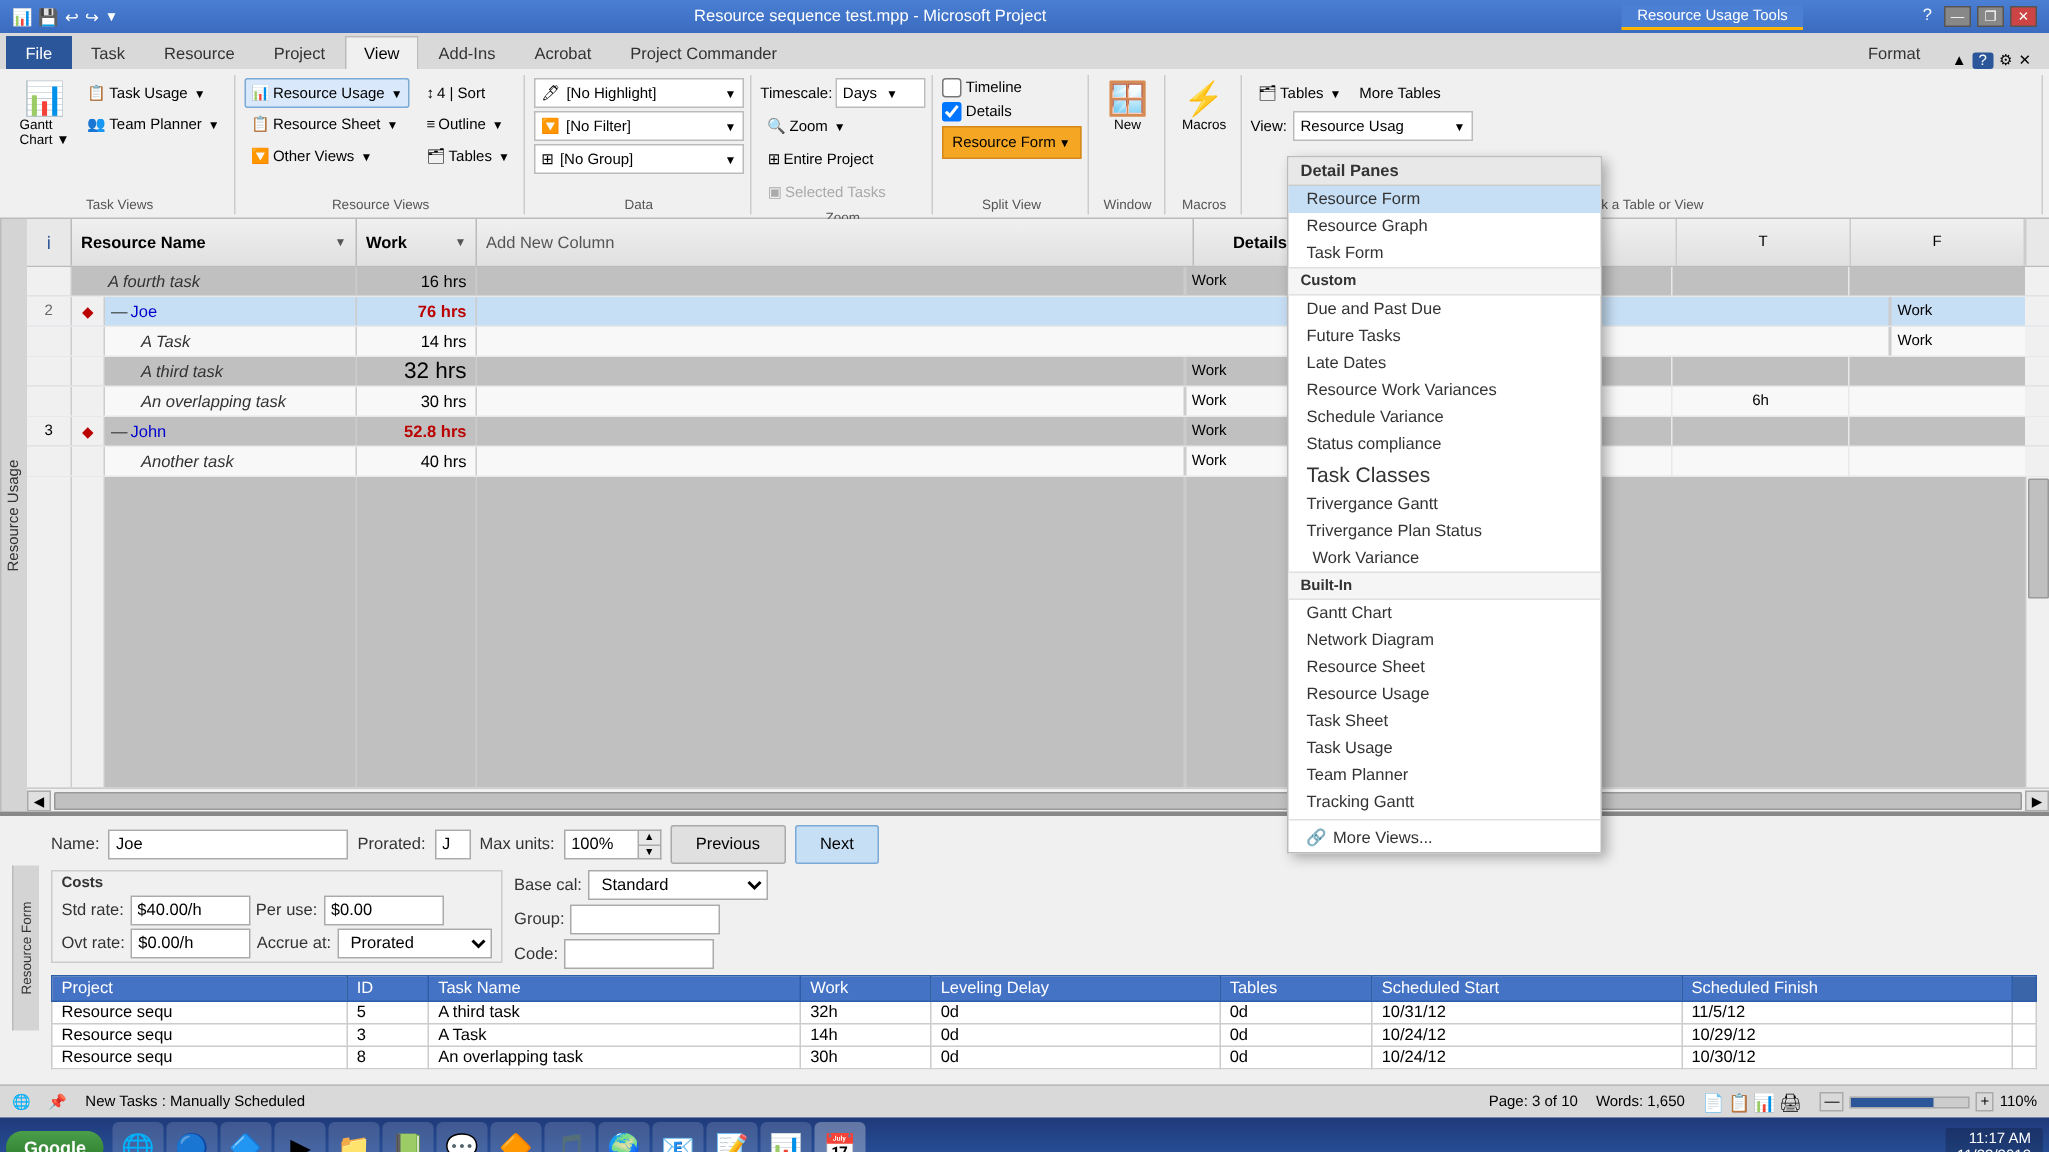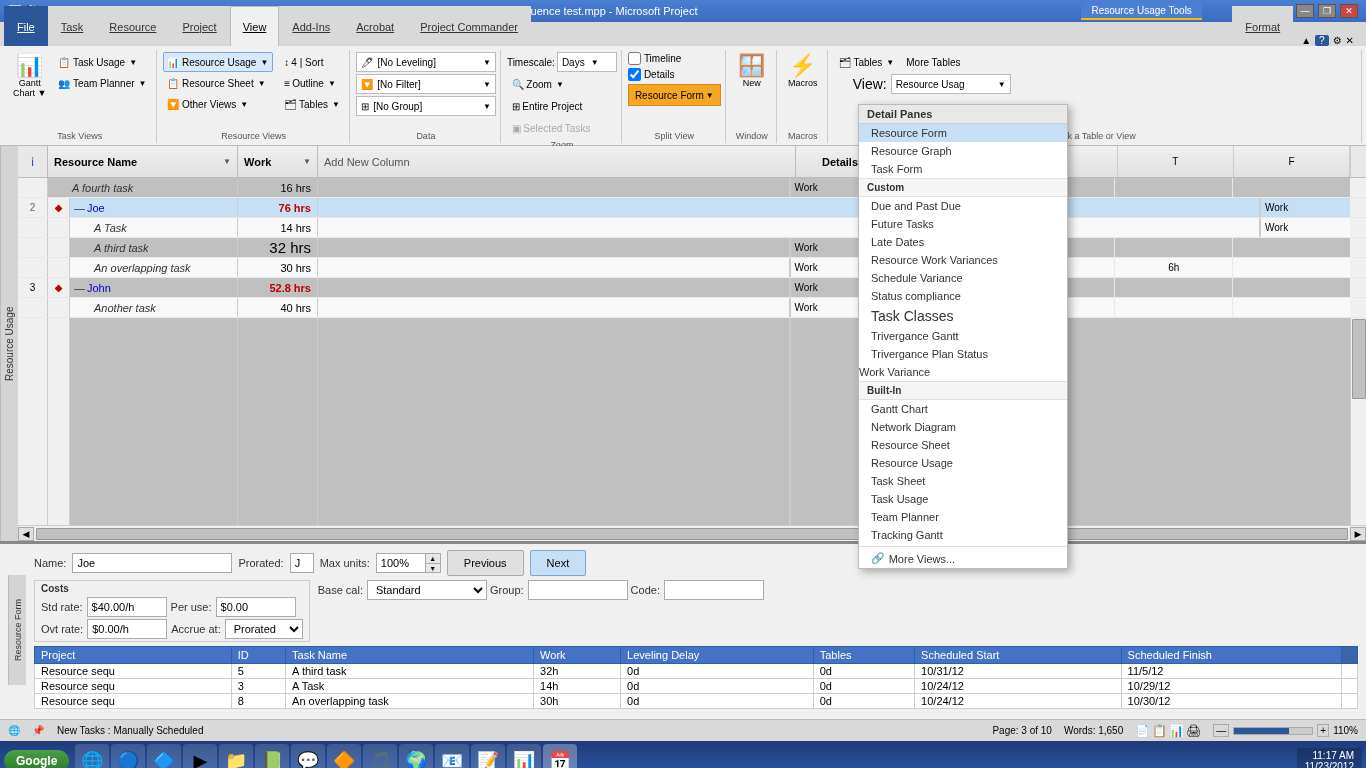--- a/index.html
+++ b/index.html
@@ -15,32 +15,32 @@
       justify-content: space-between;
       padding: 0 8px;
       font-size: 11px;
     }
     .title-bar-left { display: flex; align-items: center; gap: 4px; }
     .title-bar-center { flex: 1; text-align: center; font-size: 11px; }
     .title-bar-right { display: flex; gap: 4px; }
     .title-btn { width: 18px; height: 14px; background: #888; border: 1px solid #555; cursor: pointer; font-size: 9px; display: flex; align-items: center; justify-content: center; color: white; }
     .title-btn.close { background: #c44; }
     .ribbon-tabs { display: flex; background: #d9d9d9; height: 24px; align-items: flex-end; padding: 0 4px; gap: 0; }
-    .ribbon-tab { padding: 3px 12px; font-size: 11px; cursor: pointer; border: 1px solid transparent; border-bottom: none; background: #d9d9d9; color: #333; height: 40px; display: flex; align-items: center; text-decoration: underline; }
+    .ribbon-tab { padding: 3px 12px; font-size: 11px; cursor: pointer; border: 1px solid transparent; border-bottom: none; background: #d9d9d9; color: #333; height: 22px; display: flex; align-items: center; }
     .ribbon-tab.active { background: #f0f0f0; border-color: #bbb; color: #000; font-weight: 500; }
     .ribbon-tab.file-tab { background: #2b579a; color: white; padding: 3px 12px; }
     
     .ribbon-content { background: #f0f0f0; display: flex; padding: 4px 4px 2px 4px; gap: 2px; height: 100px; border-bottom: 1px solid #bbb; }
     .ribbon-group { display: flex; flex-direction: column; padding: 2px 4px; border-right: 1px solid #ccc; min-width: fit-content; }
     .ribbon-group-label { font-size: 9px; text-align: center; color: #555; margin-top: auto; padding-top: 2px; }
     .ribbon-group-content { display: flex; gap: 2px; align-items: flex-start; flex: 1; }
     
     .ribbon-btn-large { display: flex; flex-direction: column; align-items: center; padding: 2px 4px; cursor: pointer; border: 1px solid transparent; border-radius: 2px; font-size: 10px; min-width: 40px; }
     .ribbon-btn-large .icon { font-size: 22px; line-height: 1; }
-    .ribbon-btn-large .label { font-size: 9px; text-align: center; margin-top: 1px; }
+    .ribbon-btn-large .label { font-size: 9px; margin-top: 1px; }
     
     .ribbon-btn-small { display: flex; align-items: center; gap: 2px; padding: 1px 4px; cursor: pointer; border: 1px solid transparent; border-radius: 2px; font-size: 10px; white-space: nowrap; height: 20px; }
     
     .select-box { height: 20px; border: 1px solid #bbb; background: white; padding: 0 4px; font-size: 10px; display: flex; align-items: center; gap: 4px; cursor: pointer; }
     
     
     .v-label { writing-mode: vertical-rl; transform: rotate(180deg); background: #d4d4d4; border-right: 1px solid #bbb; font-size: 10px; display: flex; align-items: center; justify-content: center; padding: 4px; color: #333; width: 18px; }
     .form-label { font-size: 11px; color: #333; font-weight: 500; white-space: nowrap; }
     .form-input { height: 20px; border: 1px solid #aaa; background: white; padding: 0 4px; font-size: 11px; }
     .form-input.name-field { width: 160px; }
@@ -175,21 +175,21 @@
         </div>
       </div>
       <div class="ribbon-group-label">Resource Views</div>
     </div>
 
     <div class="ribbon-group">
       <div class="ribbon-group-content">
         <div style="display:flex;flex-direction:column;gap:2px;">
           <div class="select-box" style="width:140px;">
             <span style="font-size:10px;">🖊</span>
-            <span>[No Leveling]</span>
+            <span>[No Highlight]</span>
             <span style="margin-left:auto;font-size:8px;">▼</span>
           </div>
           <div class="select-box" style="width:140px;">
             <span style="font-size:10px;">🔽</span>
             <span>[No Filter]</span>
             <span style="margin-left:auto;font-size:8px;">▼</span>
           </div>
           <div class="select-box" style="width:140px;">
             <span style="font-size:10px;">⊞</span>
             <span>[No Group]</span>
@@ -277,21 +277,21 @@
             <div class="ribbon-btn-small">
               <span>🗂</span>
               <span>Tables</span>
               <span style="font-size:8px;margin-left:2px;">▼</span>
             </div>
             <div class="ribbon-btn-small">
               <span>More Tables</span>
             </div>
           </div>
           <div style="display:flex;align-items:center;gap:4px;">
-            <span style="font-size:14px;margin-left:19px;">View:</span>
+            <span style="font-size:10px;">View:</span>
             <div class="select-box" style="width:120px;">
               <span>Resource Usag</span>
               <span style="font-size:8px;margin-left:auto;">▼</span>
             </div>
           </div>
         </div>
       </div>
       <div class="ribbon-group-label">Pick a Table or View</div>
     </div>
 
@@ -519,29 +519,29 @@
             <div style="display:flex;align-items:center;gap:4px;margin-bottom:2px;">
               <span class="form-label">Std rate:</span>
               <input type="text" class="form-input rate-field" value="$40.00/h" style="">
               <span class="form-label">Per use:</span>
               <input type="text" class="form-input rate-field" value="$0.00" style="">
             </div>
             <div style="display:flex;align-items:center;gap:4px;">
               <span class="form-label">Ovt rate:</span>
               <input type="text" class="form-input rate-field" value="$0.00/h" style="">
               <span class="form-label">Accrue at:</span>
-              <select class="form-input" style="width:78px;">
+              <select class="form-input" style="width:103px;">
                 <option>Prorated</option>
                 <option>Start</option>
                 <option>End</option>
               </select>
             </div>
           </div>
 
-          <div style="display:flex;flex-direction:row;gap:3px;">
+          <div style="display:flex;flex-direction:column;gap:3px;">
             <div style="display:flex;align-items:center;gap:4px;">
               <span class="form-label">Base cal:</span>
               <select class="form-input" style="width:120px;">
                 <option>Standard</option>
               </select>
             </div>
             <div style="display:flex;align-items:center;gap:4px;">
               <span class="form-label">Group:</span>
               <input type="text" class="form-input" style="width: 100px;" value="">
             </div>
@@ -660,21 +660,21 @@
     <div style="padding:3px 8px;font-size:10px;font-weight:700;color:#333;background:#f5f5f5;border-top:1px solid #e0e0e0;border-bottom:1px solid #e0e0e0;">Custom</div>
     <div style="padding:3px 12px;font-size:11px;cursor:pointer;color:#333;">Due and Past Due</div>
     <div style="padding:3px 12px;font-size:11px;cursor:pointer;color:#333;">Future Tasks</div>
     <div style="padding:3px 12px;font-size:11px;cursor:pointer;color:#333;">Late Dates</div>
     <div style="padding:3px 12px;font-size:11px;cursor:pointer;color:#333;">Resource Work Variances</div>
     <div style="padding:3px 12px;font-size:11px;cursor:pointer;color:#333;">Schedule Variance</div>
     <div style="padding:3px 12px;font-size:11px;cursor:pointer;color:#333;">Status compliance</div>
     <div style="padding:3px 12px;font-size:14px;cursor:pointer;color:#333;">Task Classes</div>
     <div style="padding:3px 12px;font-size:11px;cursor:pointer;color:#333;">Trivergance Gantt</div>
     <div style="padding:3px 12px;font-size:11px;cursor:pointer;color:#333;">Trivergance Plan Status</div>
-    <div style="padding:3px 0;font-size:11px;cursor:pointer;color:#333;">Work Variance</div>
+    <div style="padding:3px 16px;font-size:11px;cursor:pointer;color:#333;">Work Variance</div>
     <div style="padding:3px 8px;font-size:10px;font-weight:700;color:#333;background:#f5f5f5;border-top:1px solid #e0e0e0;border-bottom:1px solid #e0e0e0;">Built-In</div>
     <div style="padding:3px 12px;font-size:11px;cursor:pointer;color:#333;">Gantt Chart</div>
     <div style="padding:3px 12px;font-size:11px;cursor:pointer;color:#333;">Network Diagram</div>
     <div style="padding:3px 12px;font-size:11px;cursor:pointer;color:#333;">Resource Sheet</div>
     <div style="padding:3px 12px;font-size:11px;cursor:pointer;color:#333;">Resource Usage</div>
     <div style="padding:3px 12px;font-size:11px;cursor:pointer;color:#333;">Task Sheet</div>
     <div style="padding:3px 12px;font-size:11px;cursor:pointer;color:#333;">Task Usage</div>
     <div style="padding:3px 12px;font-size:11px;cursor:pointer;color:#333;">Team Planner</div>
     <div style="padding:3px 12px;font-size:11px;cursor:pointer;color:#333;">Tracking Gantt</div>
     <div style="border-top:1px solid #e0e0e0;margin:2px 0;"></div>

